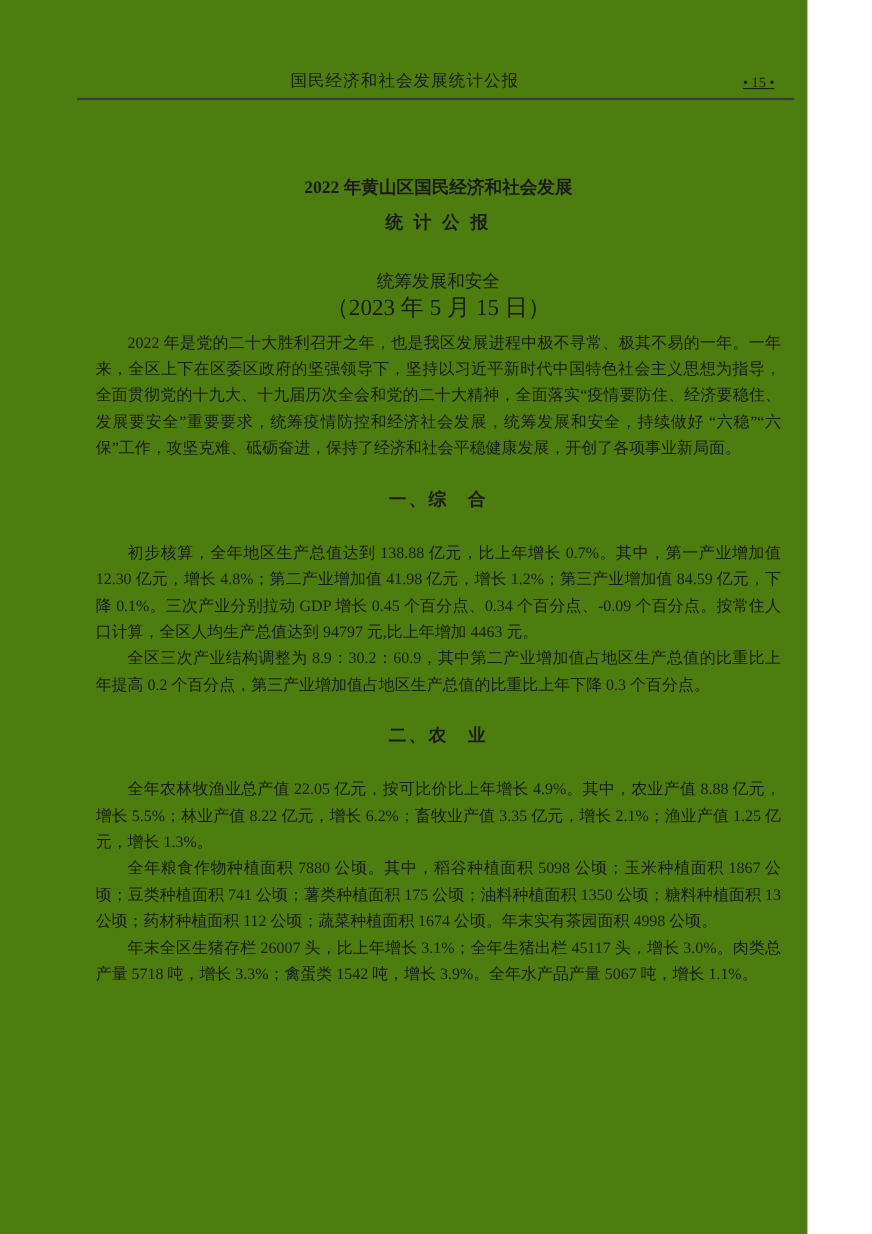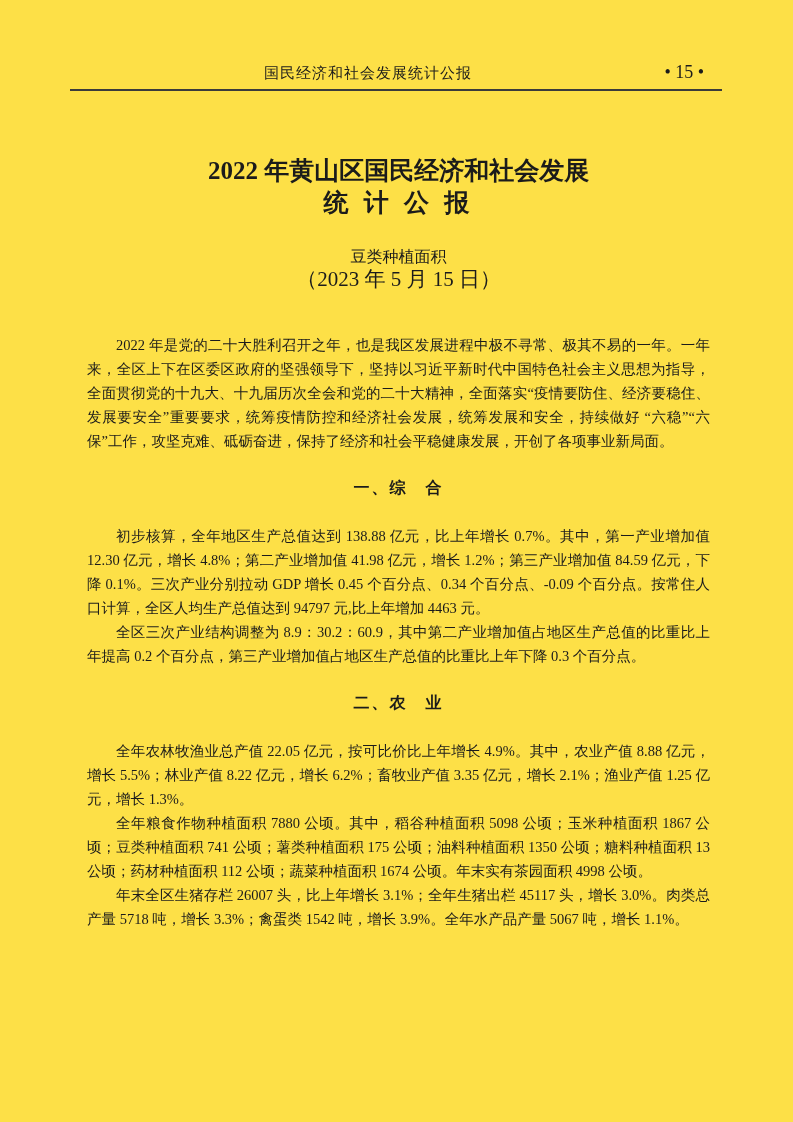--- a/index.html
+++ b/index.html
@@ -1,20 +1,20 @@
 <!DOCTYPE html>
 <html><head>
 <meta charset="utf-8">
 <style>
   html, body { margin: 0; padding: 0; background: #ffffff; }
   .page {
     position: relative;
-    width: 793px;
+    width: 734px;
     height: 1122px;
-    background: #fde047;
+    background: #4d7c0f;
     color: #1b1b1b;
     font-family: "Liberation Serif", "DejaVu Serif", serif;
     overflow: hidden;
   }
   
   .header {
     position: absolute;
     top: 56px;
     left: 70px;
     width: 652px;
@@ -28,34 +28,35 @@
     transform: translateX(-50%);
     margin-left: -28px;
     font-size: 15px;
     letter-spacing: 1px;
     white-space: nowrap;
   }
   .page-number {
     position: absolute;
     right: 18px;
     bottom: 6px;
-    font-size: 18px;
+    font-size: 13px;
     white-space: nowrap;
+    text-decoration: underline;
   }
   
   .content {
     position: absolute;
     left: 87px;
     top: 155px;
     width: 623px;
   }
   .doc-title {
     margin: 0;
     text-align: center;
-    font-size: 25px;
+    font-size: 16px;
     font-weight: bold;
     line-height: 32px;
   }
   .title-line1, .title-line2 { display: block; }
   .title-line2 { letter-spacing: 0.18em; text-align: center; }
   .byline {
     margin-top: 27px;
     text-align: center;
     font-size: 16px;
     line-height: 22px;
@@ -65,21 +66,21 @@
     font-size: 21px;
     line-height: 22px;
   }
   .body-para {
     margin: 0;
     font-size: 14.5px;
     line-height: 24px;
     text-align: justify;
     text-indent: 2em;
   }
-  .intro-para { margin-top: 43px; }
+  .intro-para { margin-top: 10px; }
   .section-heading {
     margin: 23px 0 24px 0;
     text-align: center;
     font-size: 16px;
     font-weight: bold;
     line-height: 24px;
     letter-spacing: 2px;
   }
 </style>
 </head>
@@ -92,21 +93,21 @@
     <span class="page-number">• 15 •</span>
   </div>
 
   <div class="content">
 
     <h1 class="doc-title">
       <span class="title-line1">2022 年黄山区国民经济和社会发展</span>
       <span class="title-line2">统 计 公 报</span>
     </h1>
 
-    <div class="byline">豆类种植面积</div>
+    <div class="byline">统筹发展和安全</div>
     <div class="byline-date">（2023 年 5 月 15 日）</div>
 
     <p class="body-para intro-para">2022 年是党的二十大胜利召开之年，也是我区发展进程中极不寻常、极其不易的一年。一年来，全区上下在区委区政府的坚强领导下，坚持以习近平新时代中国特色社会主义思想为指导，全面贯彻党的十九大、十九届历次全会和党的二十大精神，全面落实“疫情要防住、经济要稳住、发展要安全”重要要求，统筹疫情防控和经济社会发展，统筹发展和安全，持续做好 “六稳”“六保”工作，攻坚克难、砥砺奋进，保持了经济和社会平稳健康发展，开创了各项事业新局面。</p>
 
     <h2 class="section-heading">一、综　合</h2>
 
     <p class="body-para">初步核算，全年地区生产总值达到 138.88 亿元，比上年增长 0.7%。其中，第一产业增加值 12.30 亿元，增长 4.8%；第二产业增加值 41.98 亿元，增长 1.2%；第三产业增加值 84.59 亿元，下降 0.1%。三次产业分别拉动 GDP 增长 0.45 个百分点、0.34 个百分点、-0.09 个百分点。按常住人口计算，全区人均生产总值达到 94797 元,比上年增加 4463 元。</p>
     <p class="body-para">全区三次产业结构调整为 8.9：30.2：60.9，其中第二产业增加值占地区生产总值的比重比上年提高 0.2 个百分点，第三产业增加值占地区生产总值的比重比上年下降 0.3 个百分点。</p>
 
     <h2 class="section-heading">二、农　业</h2>

